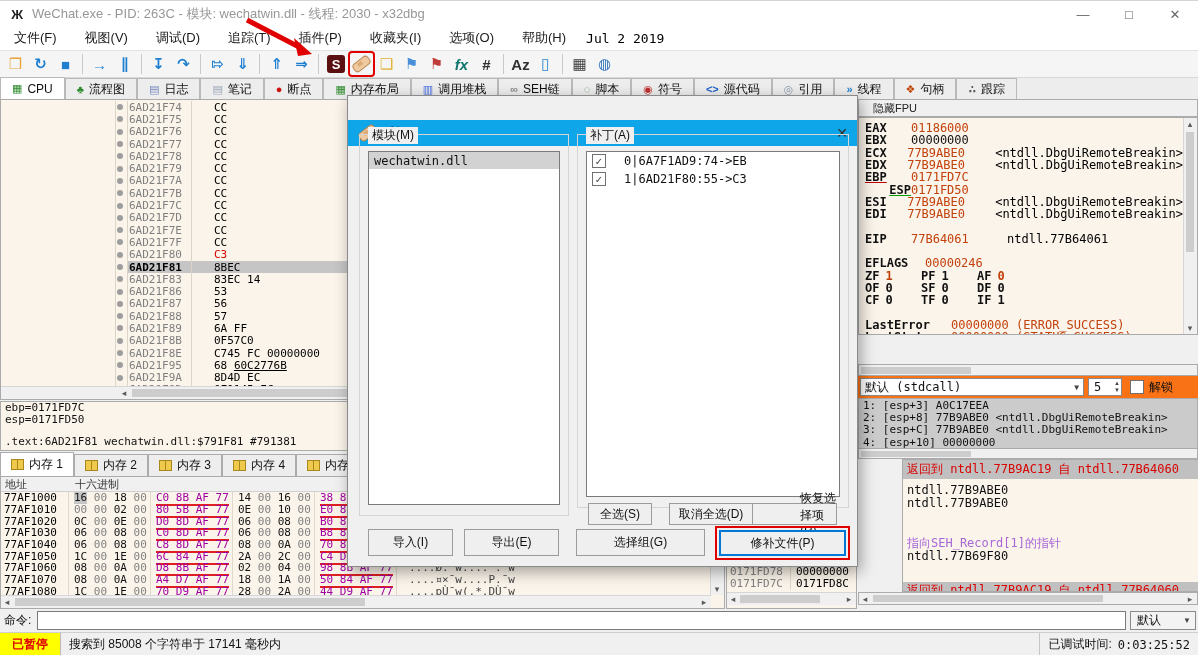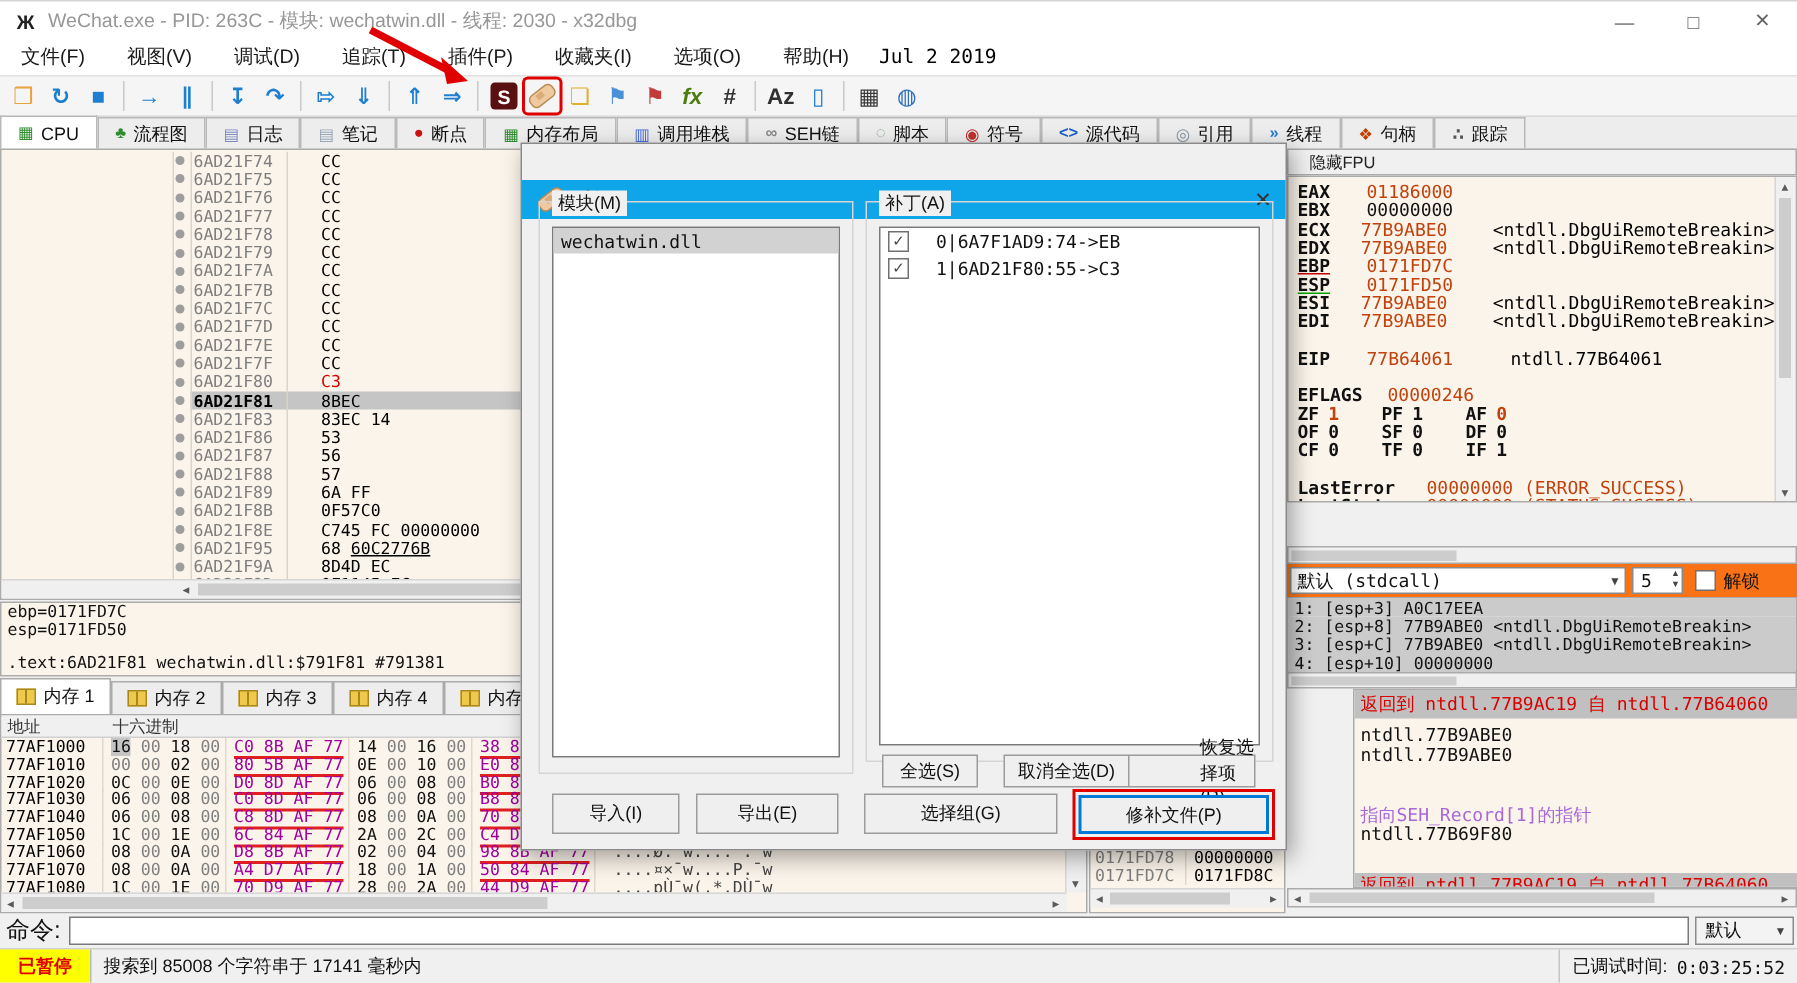--- a/index.html
+++ b/index.html
@@ -102,21 +102,21 @@
   .stk-val{padding-left:5px;color:#000;}
 
   
   #fpubar{left:858px;top:0;width:340px;height:18px;background:#F0F0F0;display:flex;align-items:center;}
   #fpubar span{margin-left:14px;font-size:11px;color:#222;}
   #registers{left:858px;top:18px;width:340px;height:218px;}
   #reg-rows{position:absolute;left:6px;top:4px;right:14px;bottom:0;overflow:hidden;}
   .reg-line{height:12.3px;font:12px "DejaVu Sans Mono",monospace;white-space:pre;display:flex;align-items:center;}
   .reg-name{font-weight:bold;width:46px;display:inline-block;}
   .reg-name.ul-red{text-decoration:underline;text-decoration-color:#C00000;}
-  .reg-name.ul-green{text-decoration:underline;text-decoration-color:#00A000;}
+  .reg-name.ul-green{text-decoration:underline;text-decoration-color:#00A000;text-align:right;}
   .reg-val{display:inline-block;width:96px;}
   .red{color:#c2410c;}
   .reg-com{color:#000;}
   .flag-cell{display:inline-block;width:56px;font-weight:bold;}
   .flag-cell b{font-weight:bold;margin-left:6px;}
 
   #reg-hscroll{left:858px;top:265px;width:340px;height:12px;background:#F0F0F0;border:1px solid #ABABAB;box-sizing:border-box;position:absolute;}
   #combo-row{left:858px;top:277px;width:340px;height:22px;position:absolute;background:#f97316;display:flex;align-items:center;}
   .combo{height:18px;background:#FFF;border:1px solid #8A8A8A;display:flex;align-items:center;font:12px "DejaVu Sans Mono",monospace;padding:0 4px;box-sizing:border-box;}
   .combo .arr{margin-left:auto;font-size:8px;color:#444;}
@@ -133,21 +133,21 @@
   #rinfo{left:902px;top:360px;width:340px;height:133px;overflow:hidden;}
   #rinfo .sel-line{background:#C0C0C0;color:#D90000;font:12px "DejaVu Sans Mono",monospace;white-space:pre;padding:1px 0 1px 4px;margin-right:13px;}
   #rinfo .ln{font:12px "DejaVu Sans Mono",monospace;white-space:pre;padding-left:4px;line-height:13px;}
   #rinfo .purple{color:#A868D8;}
   #rinfo .clipped{position:absolute;left:0;right:13px;top:122px;background:#C0C0C0;color:#D90000;
     font:12px "DejaVu Sans Mono",monospace;white-space:pre;padding-left:4px;}
   #rinfo-hscroll{left:858px;top:493px;width:340px;height:13px;background:#F0F0F0;border:1px solid #ABABAB;box-sizing:border-box;position:absolute;}
 
   
   #cmdbar{position:absolute;left:0;top:609px;width:1198px;height:23px;background:#F0F0F0;display:flex;align-items:center;}
-  #cmd-label{padding:0 6px 0 4px;font-size:16px;}
+  #cmd-label{padding:0 6px 0 4px;font-size:12px;}
   #cmd-input{flex:1;height:17px;border:1px solid #7A7A7A;background:#FFF;font:12px "DejaVu Sans Mono",monospace;padding:0 3px;outline:none;}
   #cmd-profile{width:66px;height:19px;margin:0 2px 0 4px;background:#F3F3F3;border:1px solid #8A8A8A;display:flex;align-items:center;box-sizing:border-box;font-size:12px;}
   #cmd-profile .lbl{padding-left:6px;}
   #cmd-profile .arr{margin-left:auto;font-size:8px;color:#444;padding-right:4px;}
 
   
   #statusbar{position:absolute;left:0;top:632px;width:1198px;height:23px;background:#F0F0F0;border-top:1px solid #CFCFCF;display:flex;align-items:stretch;}
   #status-state{background:#FFFF00;color:#E00000;font-weight:bold;display:flex;align-items:center;padding:0 12px;border-right:1px solid #BBB;}
   #status-msg{display:flex;align-items:center;padding-left:8px;flex:1;border-right:1px solid #C6C6C6;font-size:12px;}
   #status-time{display:flex;align-items:center;padding:0 8px;font-size:12px;}
@@ -219,21 +219,21 @@
     <span class="ticon" style="color: rgb(30, 127, 208);">⇑</span>
     <span class="ticon" style="color: rgb(30, 127, 208);">⇒</span>
     <span class="tsep"></span>
     <span class="ticon boxed" style="color: rgb(255, 255, 255); background: rgb(90, 16, 16);">S</span>
     <span class="ticon red-annot">
       <span class="bandaid"></span>
     </span>
     <span class="ticon" style="color: rgb(224, 176, 48);">❏</span>
     <span class="ticon" style="color: rgb(74, 144, 217);">⚑</span>
     <span class="ticon" style="color: rgb(194, 59, 59);">⚑</span>
-    <span class="ticon" style="color: #4d7c0f; font-style: italic;">fx</span>
+    <span class="ticon" style="color: #0f766e; font-style: italic;">fx</span>
     <span class="ticon" style="color: rgb(48, 48, 48);">#</span>
     <span class="tsep"></span>
     <span class="ticon" style="color: rgb(48, 48, 48);">Az</span>
     <span class="ticon" style="color: rgb(30, 127, 208);">▯</span>
     <span class="tsep"></span>
     <span class="ticon" style="color: rgb(58, 58, 58);">▦</span>
     <span class="ticon" style="color: rgb(46, 111, 190);">◍</span>
   </div>
 
 <div id="tabbar">

